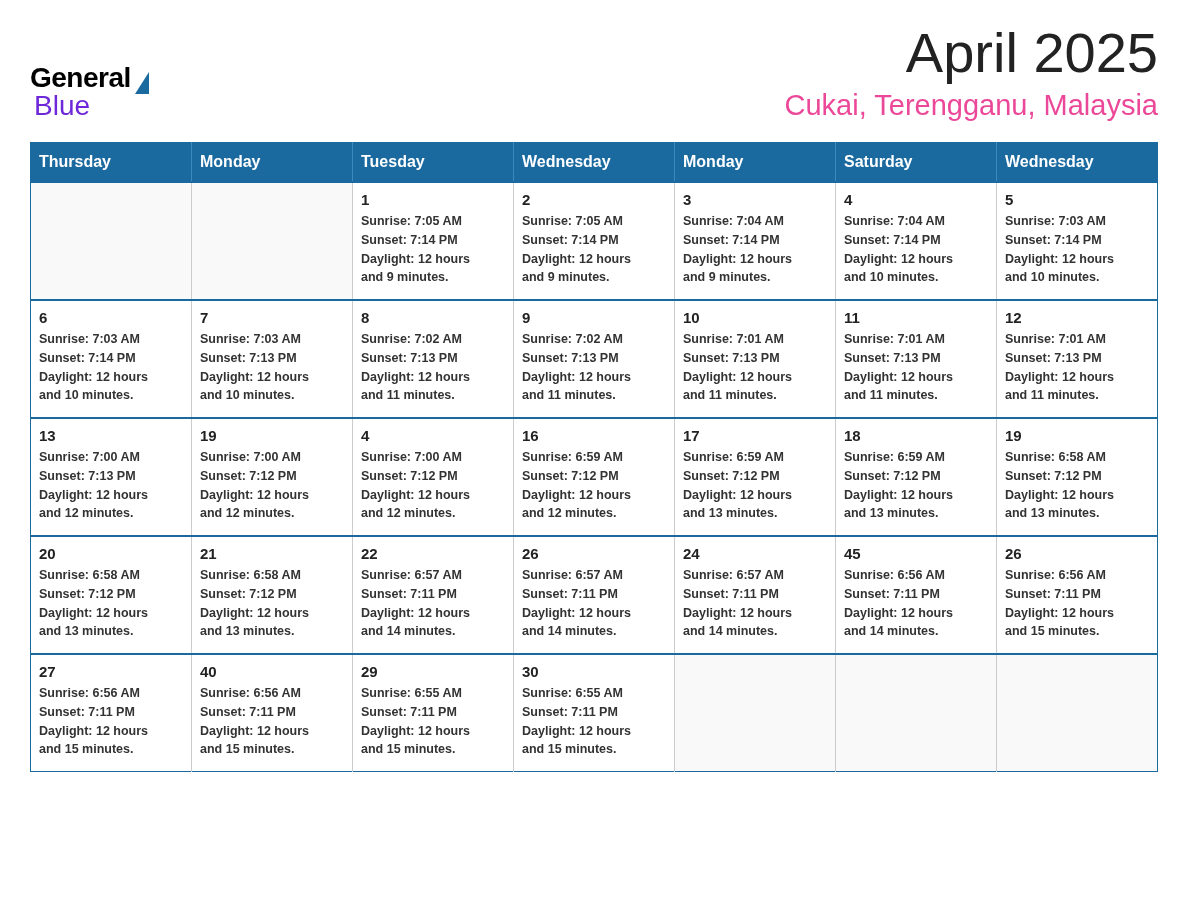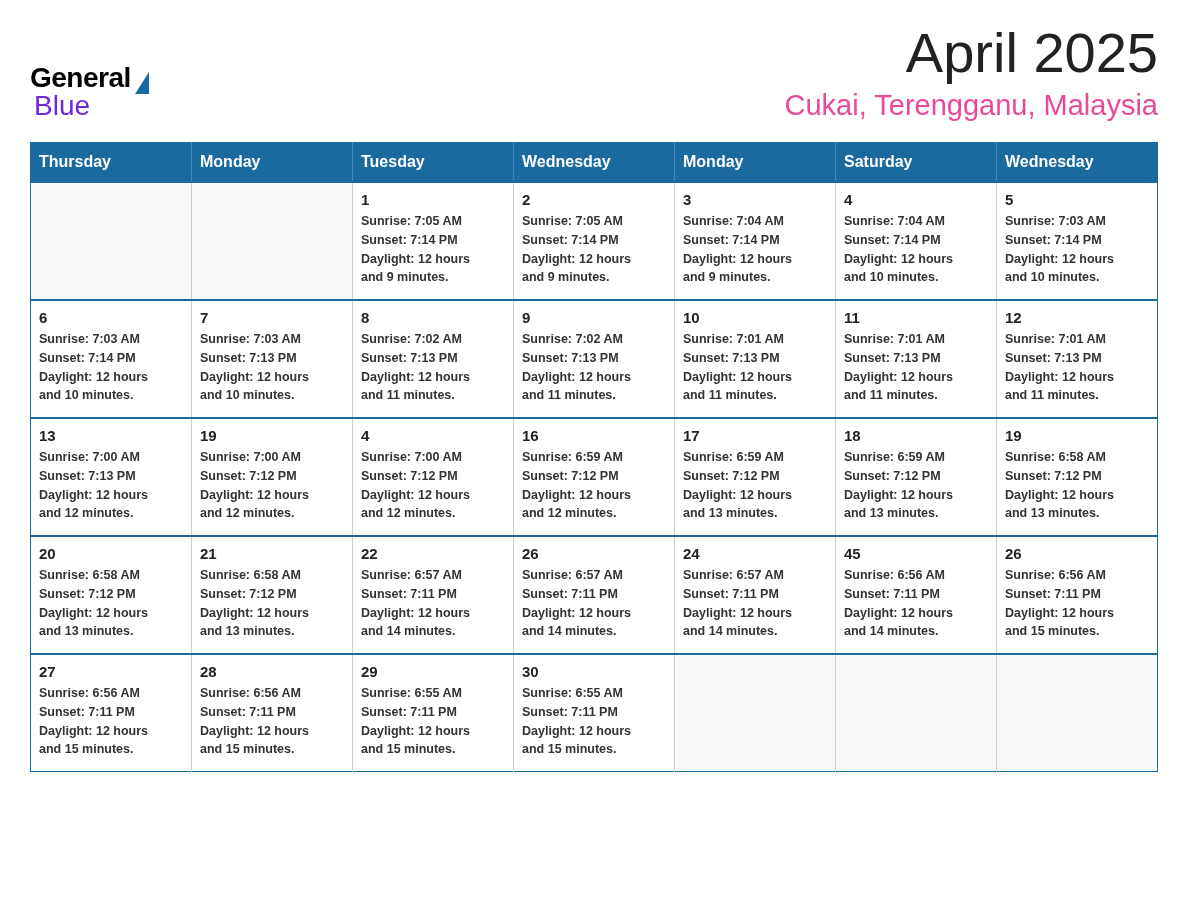--- a/index.html
+++ b/index.html
@@ -254,21 +254,21 @@
           <span class="day-num">26</span>
           <div class="day-info">Sunrise: 6:56 AM<br>Sunset: 7:11 PM<br>Daylight: 12 hours<br>and 15 minutes.</div>
         </td>
       </tr>
       <tr>
         <td>
           <span class="day-num">27</span>
           <div class="day-info">Sunrise: 6:56 AM<br>Sunset: 7:11 PM<br>Daylight: 12 hours<br>and 15 minutes.</div>
         </td>
         <td>
-          <span class="day-num">28</span>
+          <span class="day-num">40</span>
           <div class="day-info">Sunrise: 6:56 AM<br>Sunset: 7:11 PM<br>Daylight: 12 hours<br>and 15 minutes.</div>
         </td>
         <td>
           <span class="day-num">29</span>
           <div class="day-info">Sunrise: 6:55 AM<br>Sunset: 7:11 PM<br>Daylight: 12 hours<br>and 15 minutes.</div>
         </td>
         <td>
           <span class="day-num">30</span>
           <div class="day-info">Sunrise: 6:55 AM<br>Sunset: 7:11 PM<br>Daylight: 12 hours<br>and 15 minutes.</div>
         </td>

